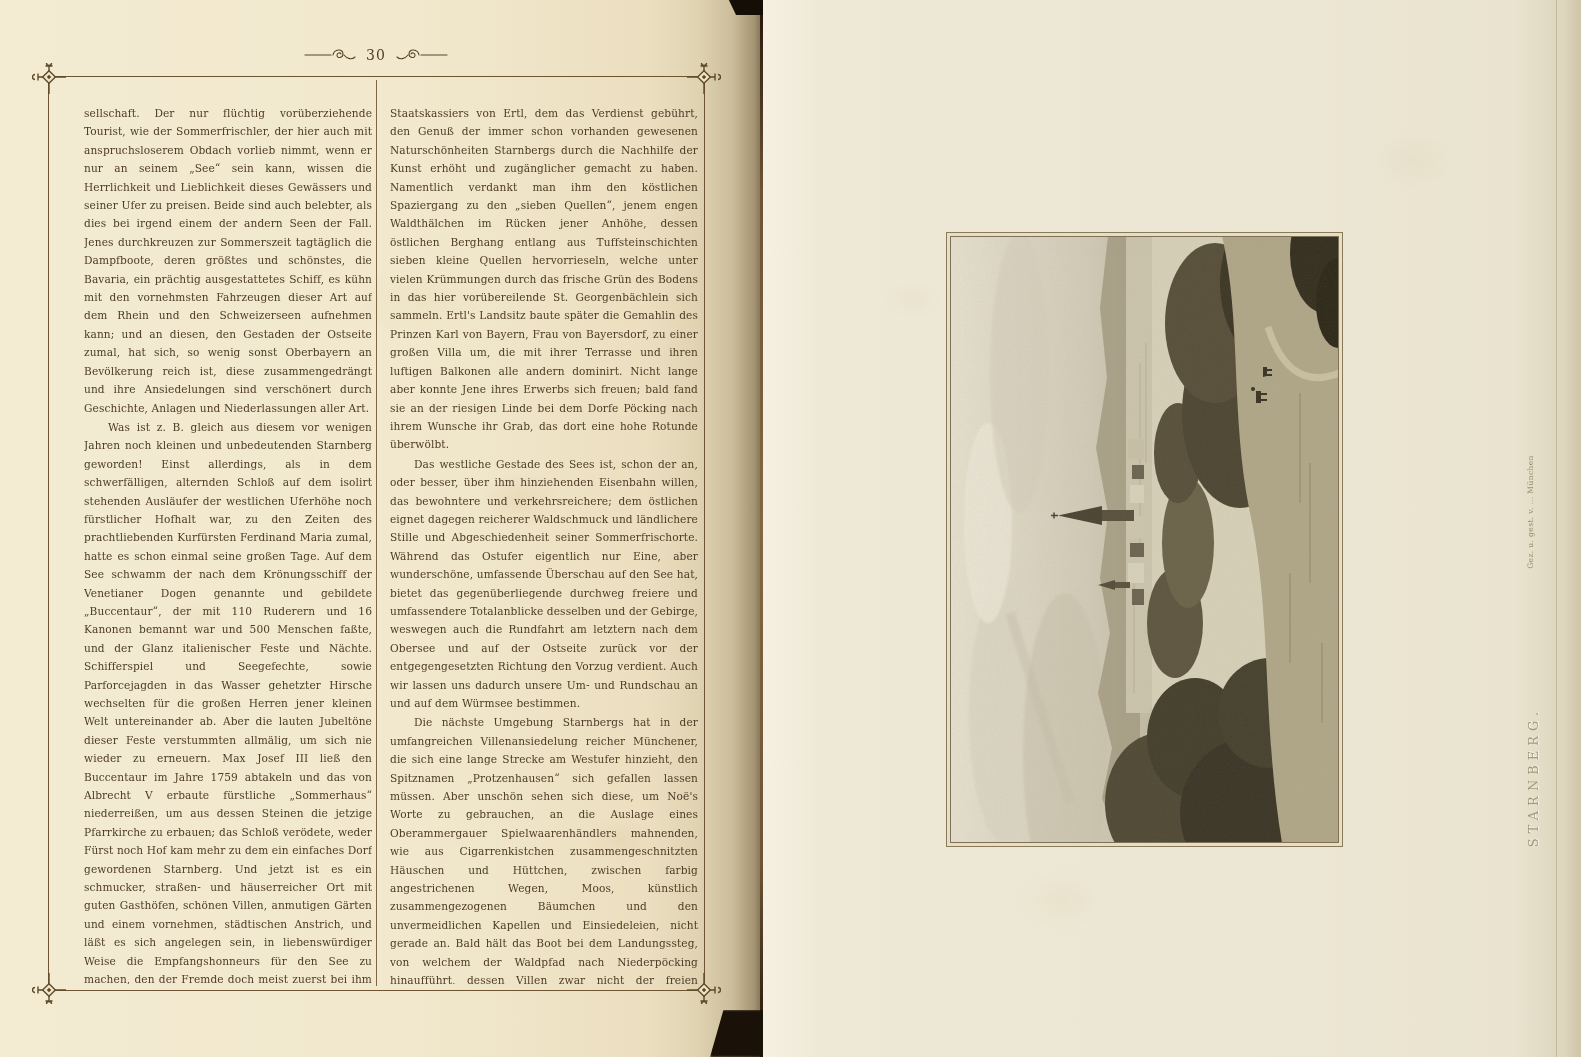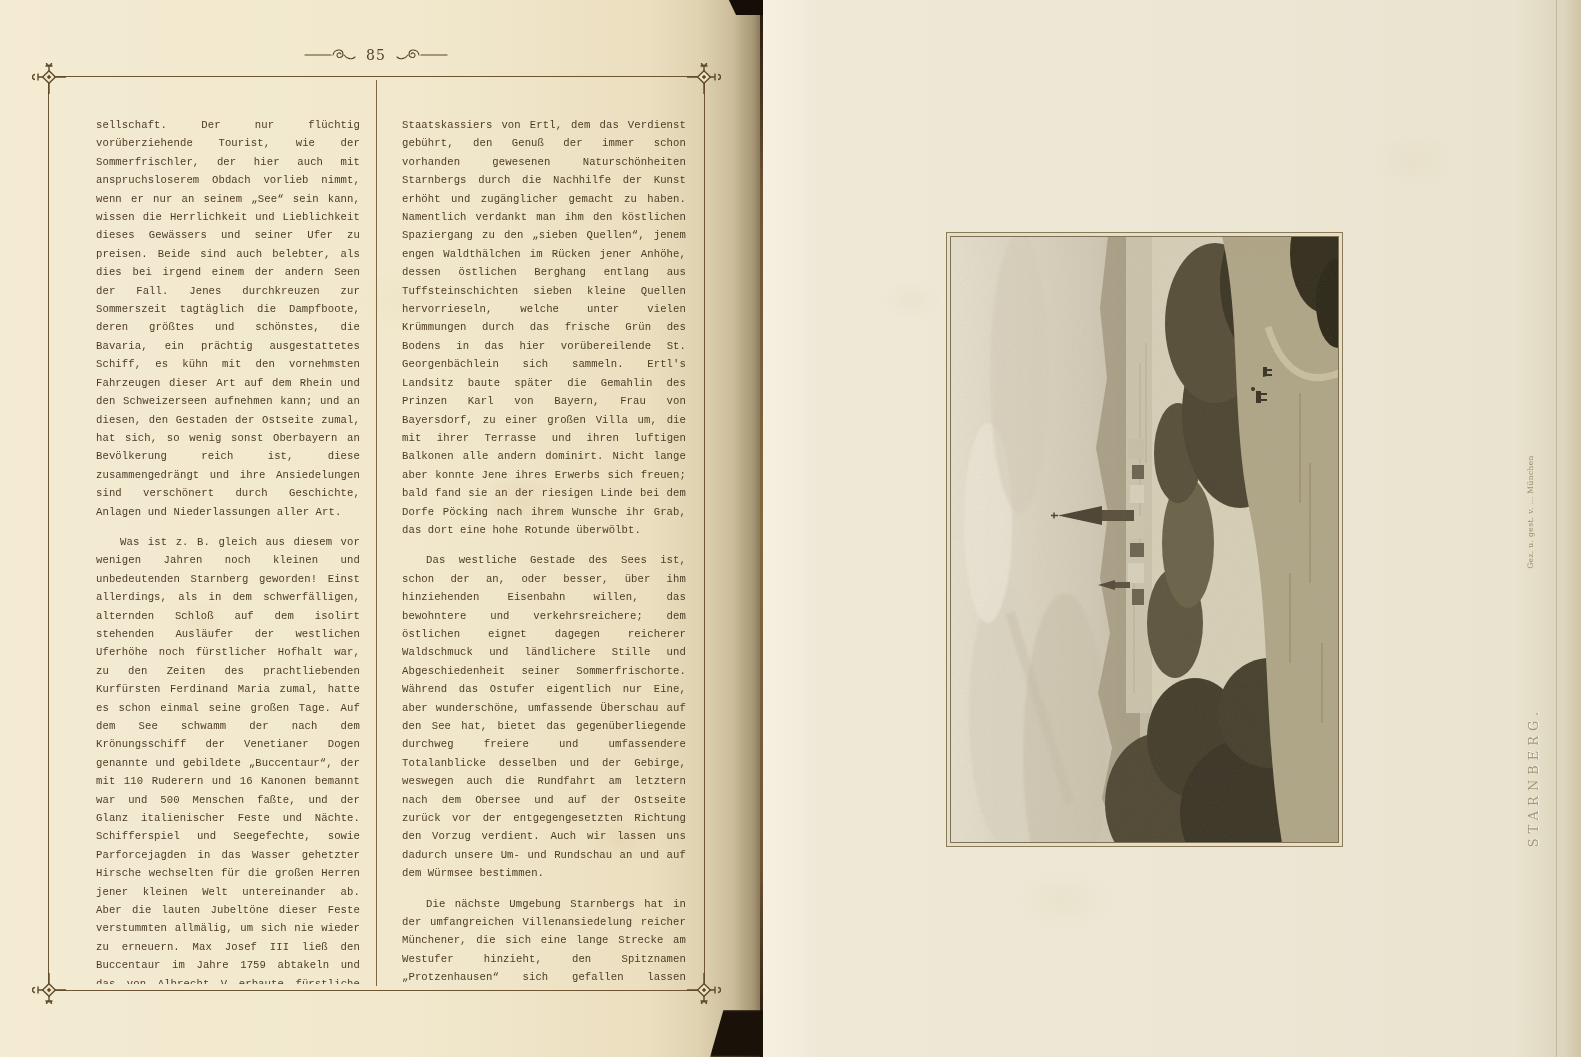--- a/index.html
+++ b/index.html
@@ -30,22 +30,22 @@
   .corner.bl{left:-17px;bottom:-17px;transform:scaleY(-1);}
   .corner.br{right:-17px;bottom:-17px;transform:scale(-1,-1);}
 
   .columns{position:absolute;left:84px;top:104px;width:614px;height:880px;
     display:flex;overflow:hidden;}
   .col{overflow:hidden;height:880px;}
   .col-1{width:288px;margin-right:18px;}
   .col-2{flex:1;}
   .divider{position:absolute;left:327px;top:3px;width:1px;height:906px;background:#7d6640;}
 
-  .col p{margin:12px;text-align:justify;font-size:10.6px;line-height:18.4px;
-    color:#4e3b26;letter-spacing:.1px;font-family:Liberation Mono, monospace;}
+  .col p{margin:0;text-align:justify;font-size:10.6px;line-height:18.4px;
+    color:#4e3b26;letter-spacing:.1px;}
   .col p.ind{text-indent:24px;}
   .col p + p{margin-top:1px;}
 
   
   .gutter-shadow{position:absolute;left:698px;top:0;width:64px;height:1057px;
     background:linear-gradient(90deg,rgba(92,70,40,0) 0%,rgba(92,70,40,.10) 55%,rgba(70,52,28,.28) 88%,rgba(48,34,16,.45) 100%);}
   .gutter-line{position:absolute;left:760px;top:0;width:3px;height:1057px;
     background:linear-gradient(180deg,#23160a 0%,#6d5433 18%,#83683e 50%,#6d5433 82%,#1d1206 100%);}
   .gutter-highlight{position:absolute;left:763px;top:0;width:34px;height:1057px;
     background:linear-gradient(90deg,rgba(255,253,242,.55),rgba(255,253,242,0));}
@@ -88,21 +88,21 @@
     <div class="foxing"></div>
 
     <div class="running-head">
       <svg class="head-orn" width="52" height="14" viewBox="0 0 52 14">
         <g fill="none" stroke="#5a4527" stroke-width="1.1" stroke-linecap="round">
           <path d="M1,7 H27"></path>
           <path d="M29,7 c1,-6 10,-7 10,-1 c0,4 -6,5 -6,1 c0,-2 3,-3 4,-1"></path>
           <path d="M40,7 c3,4 8,5 11,2"></path>
         </g>
       </svg>
-      <span class="num">85</span>
+      <span class="num">30</span>
       <svg class="head-orn" width="52" height="14" viewBox="0 0 52 14" style="transform:scaleX(-1)">
         <g fill="none" stroke="#5a4527" stroke-width="1.1" stroke-linecap="round">
           <path d="M1,7 H27"></path>
           <path d="M29,7 c1,-6 10,-7 10,-1 c0,4 -6,5 -6,1 c0,-2 3,-3 4,-1"></path>
           <path d="M40,7 c3,4 8,5 11,2"></path>
         </g>
       </svg>
     </div>
 
     <div class="frame">

